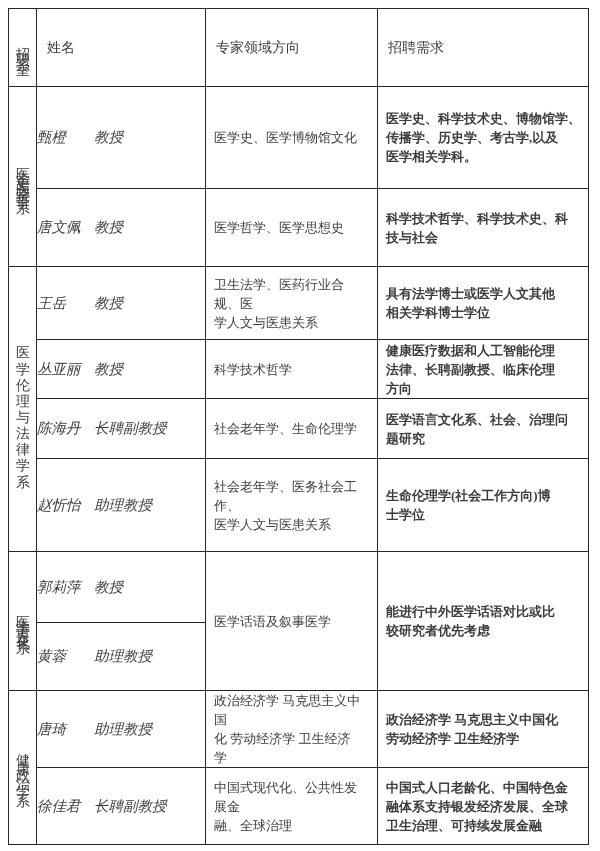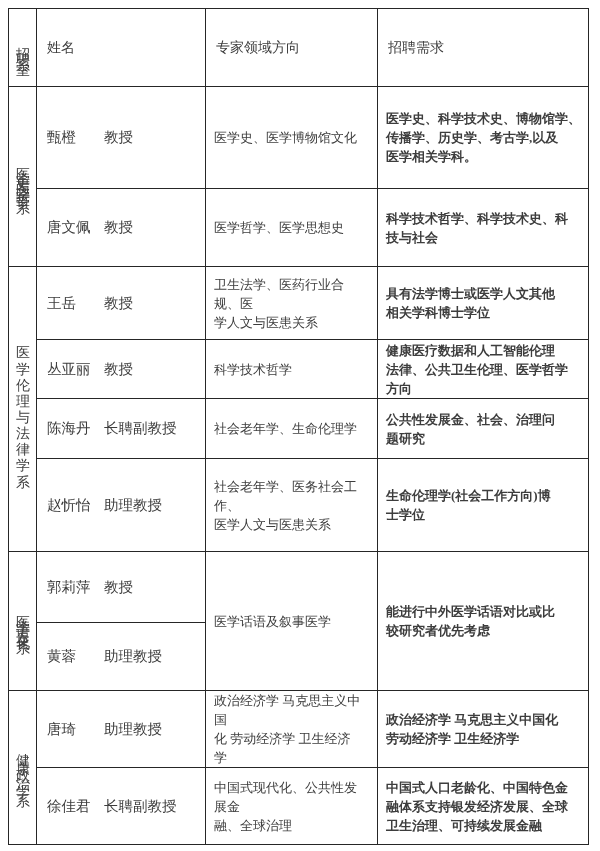--- a/index.html
+++ b/index.html
@@ -48,21 +48,21 @@
     white-space:nowrap;
   }
   .ls-h{letter-spacing:5px;}
   .ls-a{letter-spacing:4px;}
   .ls-b{letter-spacing:16px;}
   .ls-c{letter-spacing:4px;}
   .ls-d{letter-spacing:8px;}
   
   td.hcell{font-size:14px;padding-left:10px;}
   
-  td.ncell{font-size:14.5px;padding-left:10px;white-space:nowrap;}
+  td.ncell{font-size:14.5px;white-space:nowrap;font-style:italic;}
   .nm{display:inline-block;width:57px;}
   .ttl{display:inline-block;}
   
   td.fcell,td.rcell{
     font-size:13px;line-height:19px;
     white-space:pre-line;
     padding-left:8px;padding-right:16px;
   }
   td.rcell{padding-left:8px;padding-right:6px;font-weight:bold;}
 </style>
@@ -120,29 +120,29 @@
 学人文与医患关系</td>
       <td class="rcell">具有法学博士或医学人文其他
 相关学科博士学位</td>
     </tr>
     <tr class="r3">
       <td class="ncell">
         <span class="nm">丛亚丽</span><span class="ttl">教授</span>
       </td>
       <td class="fcell">科学技术哲学</td>
       <td class="rcell">健康医疗数据和人工智能伦理
-法律、公共卫生伦理、医学哲学
+法律、长聘副教授、临床伦理
 方向</td>
     </tr>
     <tr class="r4">
       <td class="ncell">
         <span class="nm">陈海丹</span><span class="ttl">长聘副教授</span>
       </td>
       <td class="fcell">社会老年学、生命伦理学</td>
-      <td class="rcell">公共性发展金、社会、治理问
+      <td class="rcell">医学语言文化系、社会、治理问
 题研究</td>
     </tr>
     <tr class="r5">
       <td class="ncell">
         <span class="nm">赵忻怡</span><span class="ttl">助理教授</span>
       </td>
       <td class="fcell">社会老年学、医务社会工作、
 医学人文与医患关系</td>
       <td class="rcell">生命伦理学(社会工作方向)博
 士学位</td>

